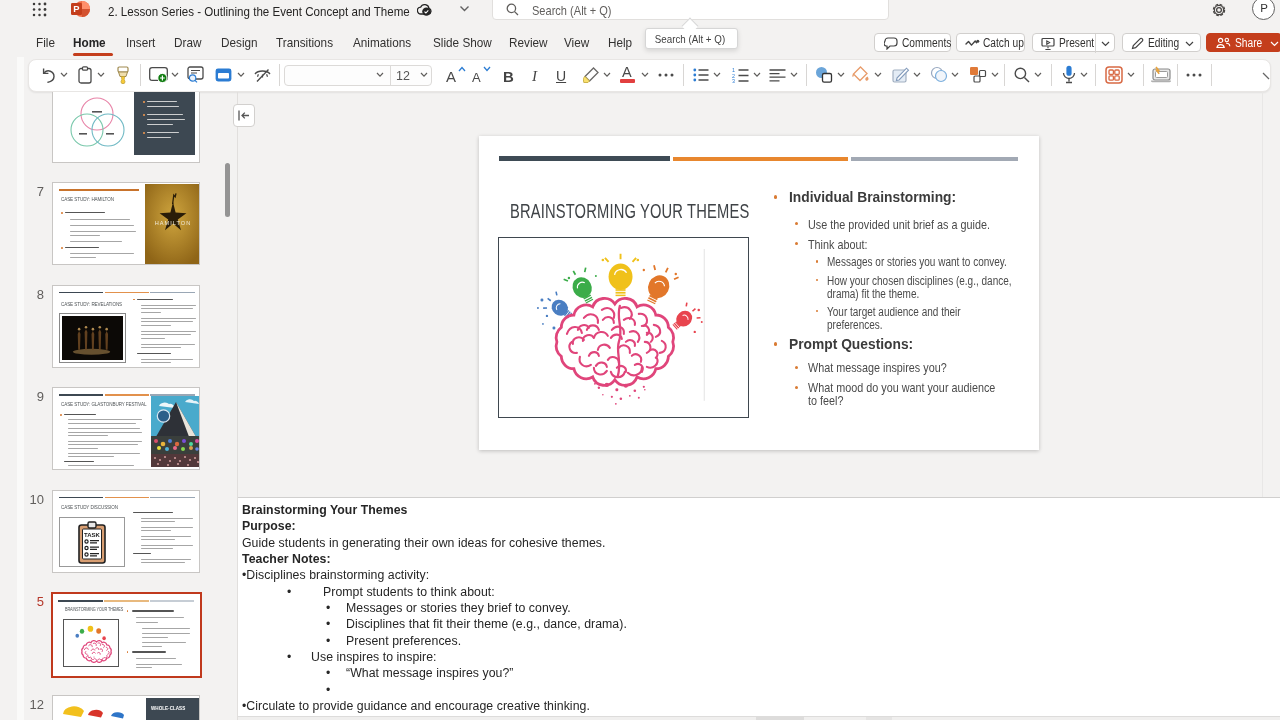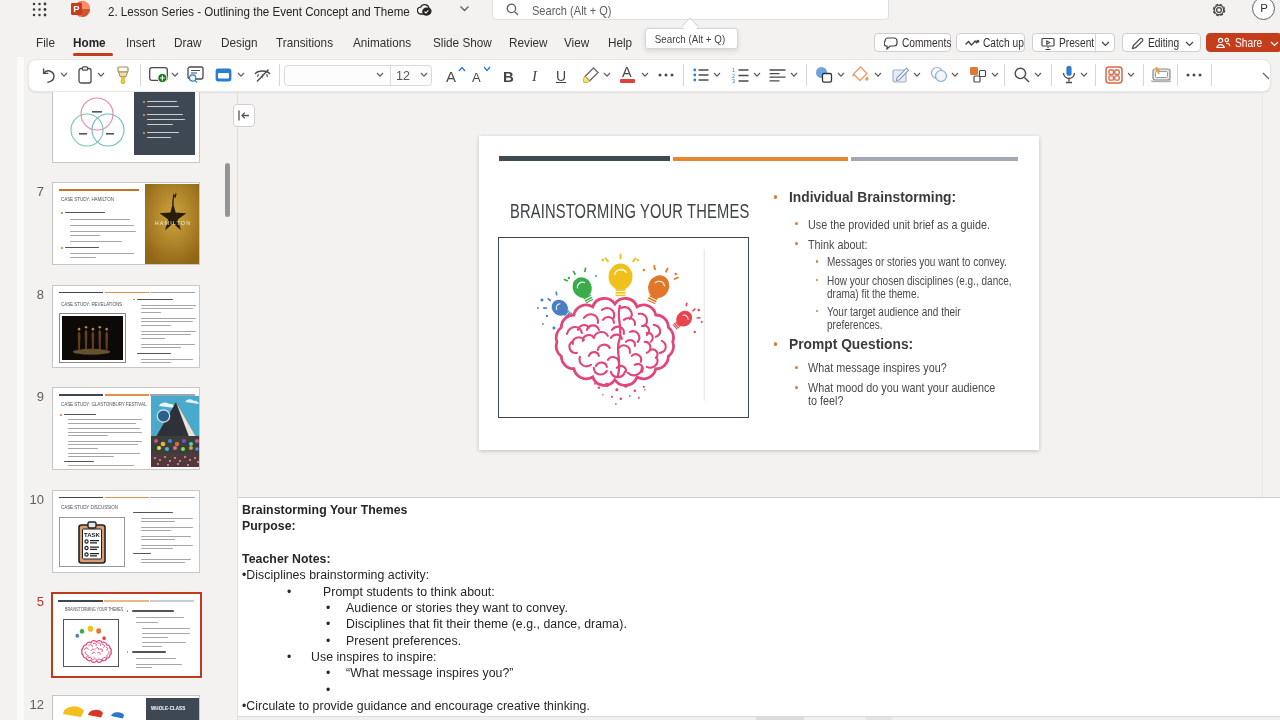--- a/index.html
+++ b/index.html
@@ -792,26 +792,27 @@
   <div class="sb2" style="left:329.8px;top:257px;">to feel?</div>
 </div>
 
 <div class="abs" style="left:238px;top:497px;width:1042px;height:219px;background:#fff;border-top:1px solid #d0cfce;" id="notes">
 <style>
  .nl { position:absolute; font-size:12.3px; color:#262626; white-space:nowrap; letter-spacing:0.05px; }
  .nb { font-weight:bold; }
 </style>
   <div class="nl nb" style="left:4px;top:4.5px;">Brainstorming Your Themes</div>
   <div class="nl nb" style="left:4px;top:20.5px;">Purpose:</div>
+  <div class="nl" style="left:4px;top:37.5px;">Guide students in generating their own ideas for cohesive themes.</div>
   <div class="nl nb" style="left:4px;top:53.5px;">Teacher Notes:</div>
   <div class="nl" style="left:4px;top:69.5px;">•Disciplines brainstorming activity:</div>
   <div class="nl" style="left:49px;top:86.5px;">•</div>
     <div class="nl" style="left:85px;top:86.5px;">Prompt students to think about:</div>
   <div class="nl" style="left:88px;top:102.5px;">•</div>
-    <div class="nl" style="left:108px;top:102.5px;">Audience or stories they want to convey.</div>
+    <div class="nl" style="left:108px;top:102.5px;">Messages or stories they brief to convey.</div>
   <div class="nl" style="left:88px;top:118.5px;">•</div>
     <div class="nl" style="left:108px;top:118.5px;">Disciplines that fit their theme (e.g., dance, drama).</div>
   <div class="nl" style="left:88px;top:135.5px;">•</div>
     <div class="nl" style="left:108px;top:135.5px;">Present preferences.</div>
   <div class="nl" style="left:49px;top:151.5px;">•</div>
     <div class="nl" style="left:73px;top:151.5px;">Use inspires to inspire:</div>
   <div class="nl" style="left:88px;top:167.5px;">•</div>
     <div class="nl" style="left:108px;top:167.5px;">“What message inspires you?”</div>
   <div class="nl" style="left:88px;top:184.5px;">•</div>
   <div class="nl" style="left:4px;top:200.5px;">•Circulate to provide guidance and encourage creative thinking.</div>

